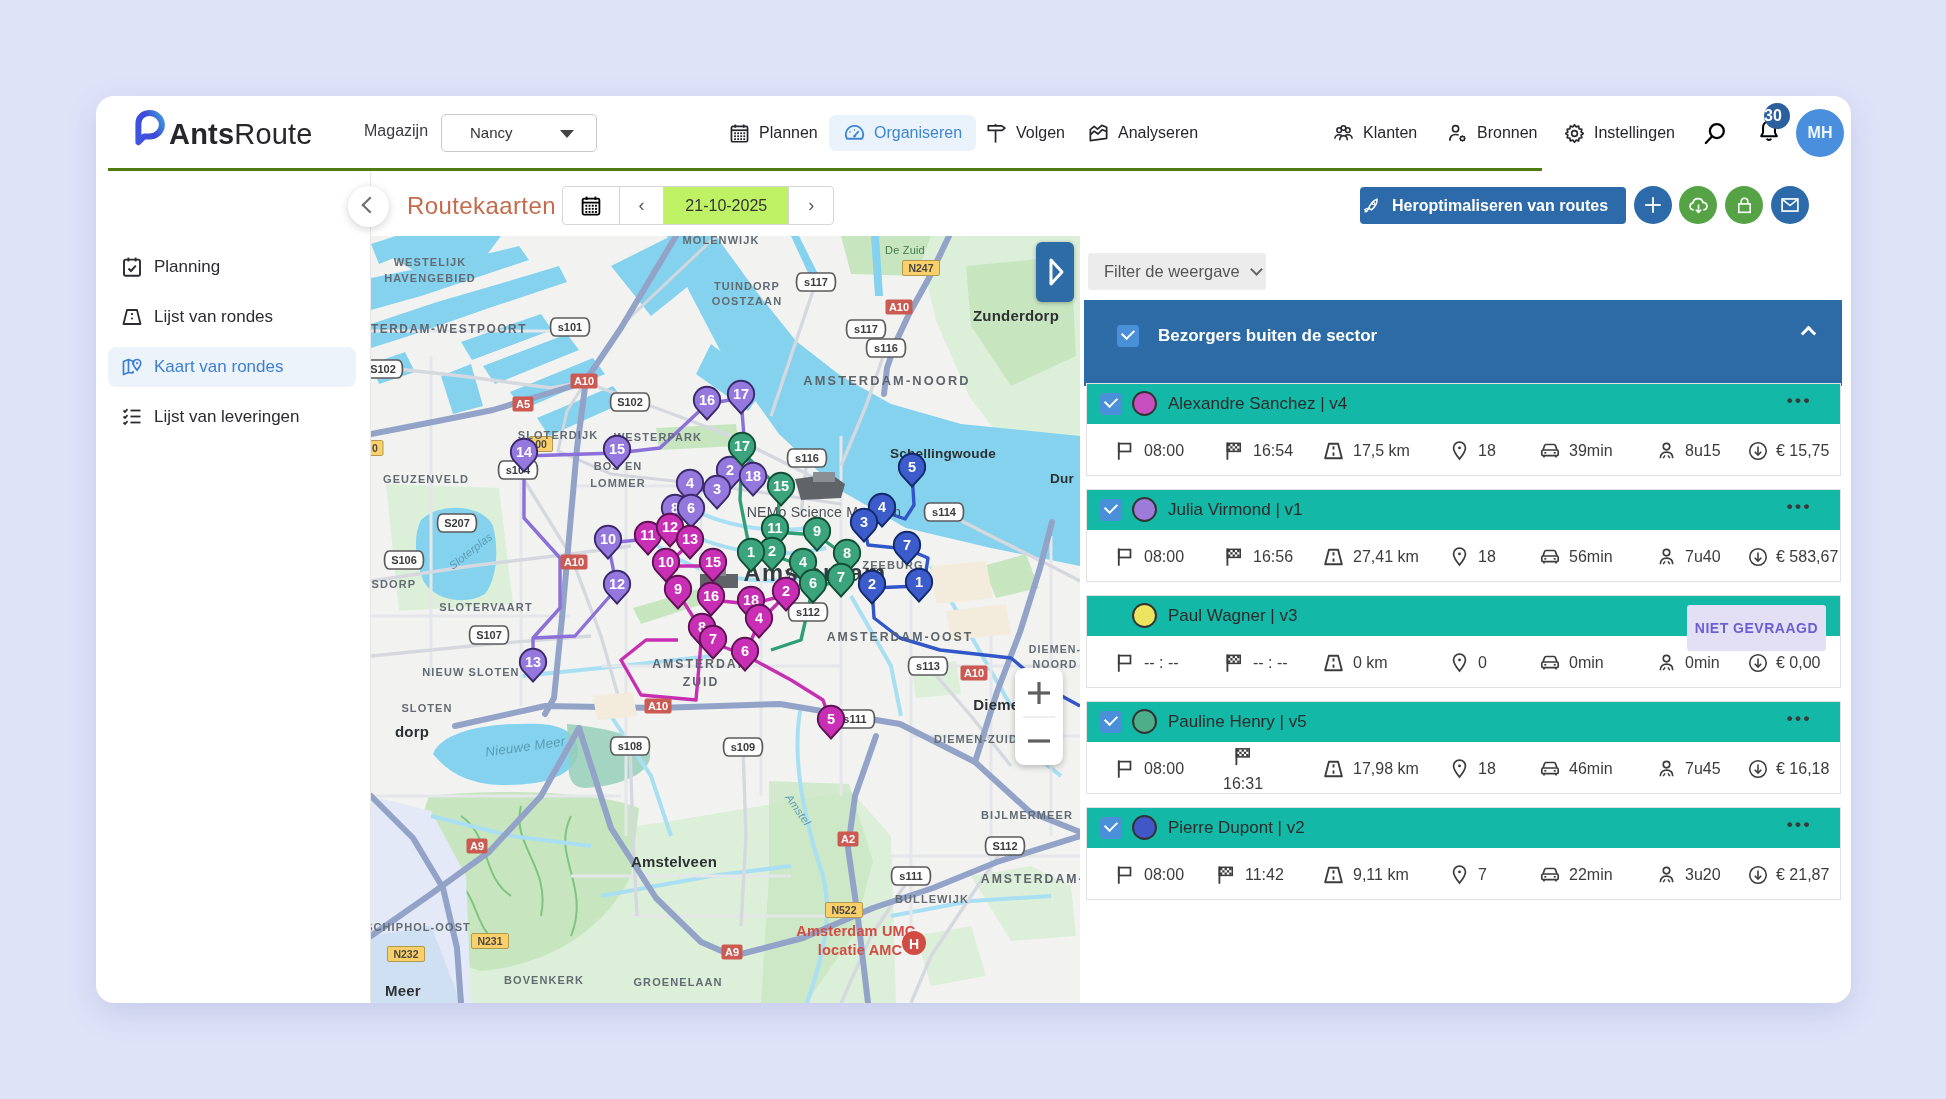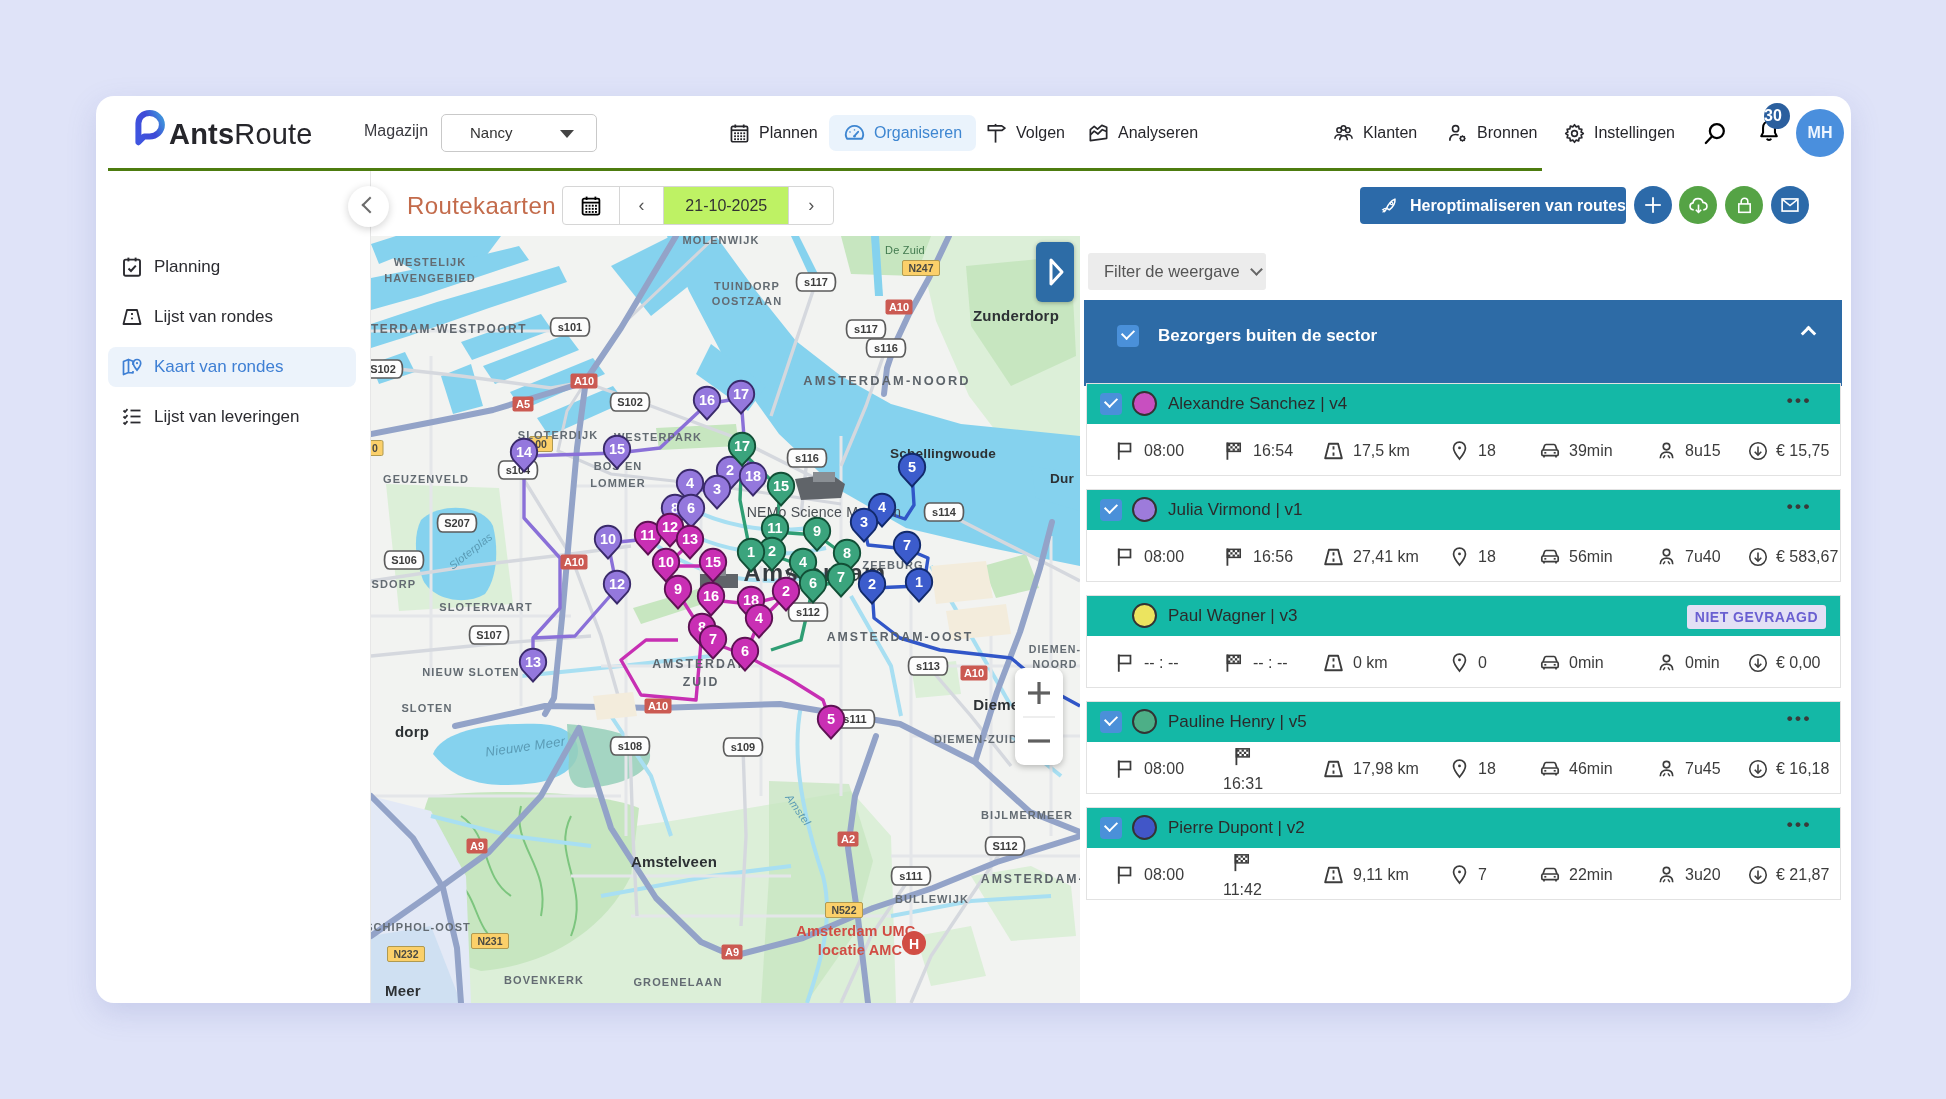--- a/index.html
+++ b/index.html
@@ -25,40 +25,40 @@
 
 .backcirc { position:absolute; left:252px; top:90px; width:41px; height:41px; background:#fff; border-radius:50%; box-shadow:0 2px 8px rgba(0,0,0,.18); }
 .backcirc:after { content:""; position:absolute; left:16px; top:13px; width:10px; height:10px; border-left:2.5px solid #6b6b6b; border-bottom:2.5px solid #6b6b6b; transform:rotate(45deg); }
 .rtitle { position:absolute; left:311px; top:96px; font-size:24px; color:#c36b4b; letter-spacing:.4px; }
 .dategrp { position:absolute; left:466px; top:90px; width:272px; height:39px; border:1px solid #d6d6d6; border-radius:4px; background:#fff; display:flex; }
 .dseg { height:100%; border-right:1px solid #d6d6d6; display:flex; align-items:center; justify-content:center; }
 .dseg.cal { width:57px; }
 .dseg.arr { width:45px; font-size:18px; color:#555; }
 .dseg.dt { width:126px; background:#bef264; font-size:16px; color:#333; }
 .dseg.last { border-right:none; width:44px; }
-.bluebtn { position:absolute; left:1264px; top:91px; width:266px; height:37px; background:#2c6aa9; border-radius:4px; color:#fff; font-size:16px; font-weight:700; display:flex; align-items:center; justify-content:flex-end; gap:10px; }
+.bluebtn { position:absolute; left:1264px; top:91px; width:266px; height:37px; background:#2c6aa9; border-radius:4px; color:#fff; font-size:16px; font-weight:700; display:flex; align-items:center; justify-content:flex-start; gap:10px; }
 .circbtn { position:absolute; top:90px; width:38px; height:38px; border-radius:50%; display:flex; align-items:center; justify-content:center; }
 
 .panel { position:absolute; left:984px; top:140px; width:771px; height:767px; }
 .filterbtn { position:absolute; left:8px; top:17px; width:178px; white-space:nowrap; height:37px; background:#ececec; border-radius:3px; font-size:16.5px; color:#555; display:flex; align-items:center; padding-left:16px; gap:12px; }
 .bluebar { position:absolute; left:4px; top:64px; width:758px; height:86px; background:#2d6ba6; color:#fff; }
 .bluebar .cbx { position:absolute; left:33px; top:25px; }
 .bluebar .t { position:absolute; left:74px; top:26px; font-size:17px; font-weight:700; }
 .cbx { width:22px; height:22px; background:#4a90d9; border-radius:4px; position:relative; }
 .cbx:after { content:""; position:absolute; left:5px; top:4px; width:10px; height:6px; border-left:2.5px solid #fff; border-bottom:2.5px solid #fff; transform:rotate(-45deg); }
 .chevup { position:absolute; right:28px; top:28px; width:11px; height:11px; border-left:3px solid #fff; border-top:3px solid #fff; transform:rotate(45deg); }
 .dcard { position:absolute; left:6px; width:755px; height:93px; border:1px solid #e2e2e2; background:#fff; }
 .dhead { position:absolute; left:0; top:0; right:0; height:40px; background:#14b8a6; }
 .dhead .cbx { position:absolute; left:13px; top:9px; }
 .dot { position:absolute; left:45px; top:7px; width:25px; height:25px; border-radius:50%; border:2px solid #333; }
 .dname { position:absolute; left:81px; top:10px; font-size:17px; color:#2b2b2b; }
 .dots3 { position:absolute; right:28px; top:7px; font-size:17px; color:#3a3a3a; letter-spacing:2.5px; font-weight:700; }
 .stats { position:absolute; left:0; top:40px; right:0; height:53px; display:flex; align-items:center; }
 .stat { display:flex; align-items:center; gap:7px; font-size:16px; color:#3c3c3c; white-space:nowrap; }
-.badge { position:absolute; right:14px; top:9px; background:#e3e0f5; color:#6a5fd1; font-size:14px; font-weight:700; letter-spacing:.5px; padding:4px 8px; border-radius:3px; }
+.badge { position:absolute; right:14px; top:9px; background:#e3e0f5; color:#6a5fd1; font-size:14px; font-weight:700; letter-spacing:.5px; padding:15px 8px; border-radius:3px; }
 </style>
 </head>
 <body>
 <svg width="0" height="0" style="position:absolute">
 <defs>
 <symbol id="i-cal" viewBox="0 0 24 24">
         <rect x="3.6" y="4.6" width="16.8" height="16" rx="1.5" fill="none" stroke="currentColor" stroke-width="1.8"></rect>
         <line x1="3.6" y1="8.6" x2="20.4" y2="8.6" stroke="currentColor" stroke-width="1.8"></line>
         <line x1="7.6" y1="2.6" x2="7.6" y2="6" stroke="currentColor" stroke-width="1.8"></line>
         <line x1="16.4" y1="2.6" x2="16.4" y2="6" stroke="currentColor" stroke-width="1.8"></line>
@@ -1035,21 +1035,21 @@
           <div class="dname">Pierre Dupont | v2</div>
           <div class="dots3">•••</div>
         </div>
       <div class="stats">
           <div class="stat" style="position:absolute; left:27px; top:50%; transform:translateY(-50%);">
             <svg width="23" height="23" style="color:#3c3c3c">
               <use href="#i-flag"></use>
             </svg>
             <span>08:00</span>
           </div>
-          <div class="stat" style="position:absolute; left:136px; top:50%; transform:translateY(-50%);flex-direction:column;">
+          <div class="stat" style="position:absolute; left:128px; top:50%; transform:translateY(-50%);">
             <svg width="23" height="23" style="color:#3c3c3c">
               <use href="#i-chk"></use>
             </svg>
             <span>11:42</span>
           </div>
           <div class="stat" style="position:absolute; left:234px; top:50%; transform:translateY(-50%);">
             <svg width="25" height="25" style="color:#3c3c3c">
               <use href="#i-road"></use>
             </svg>
             <span>9,11 km</span>

